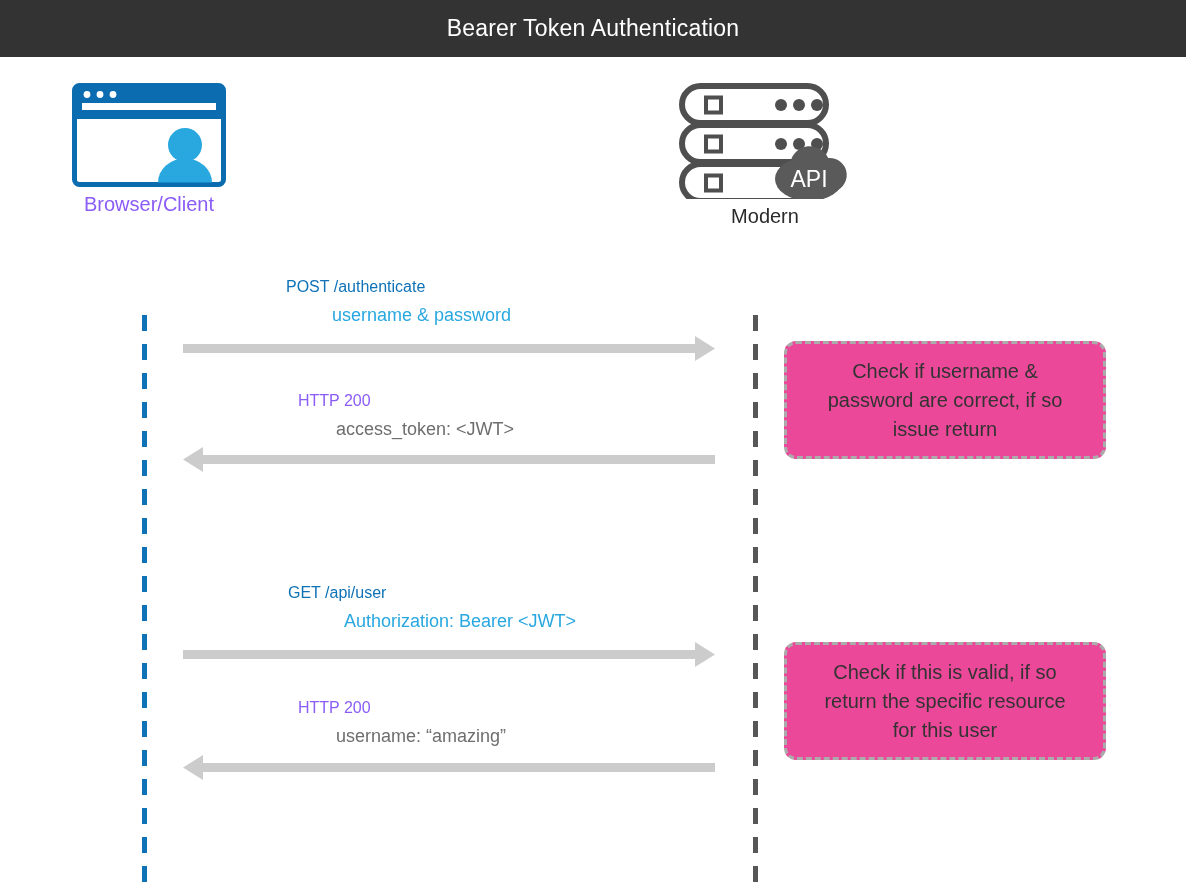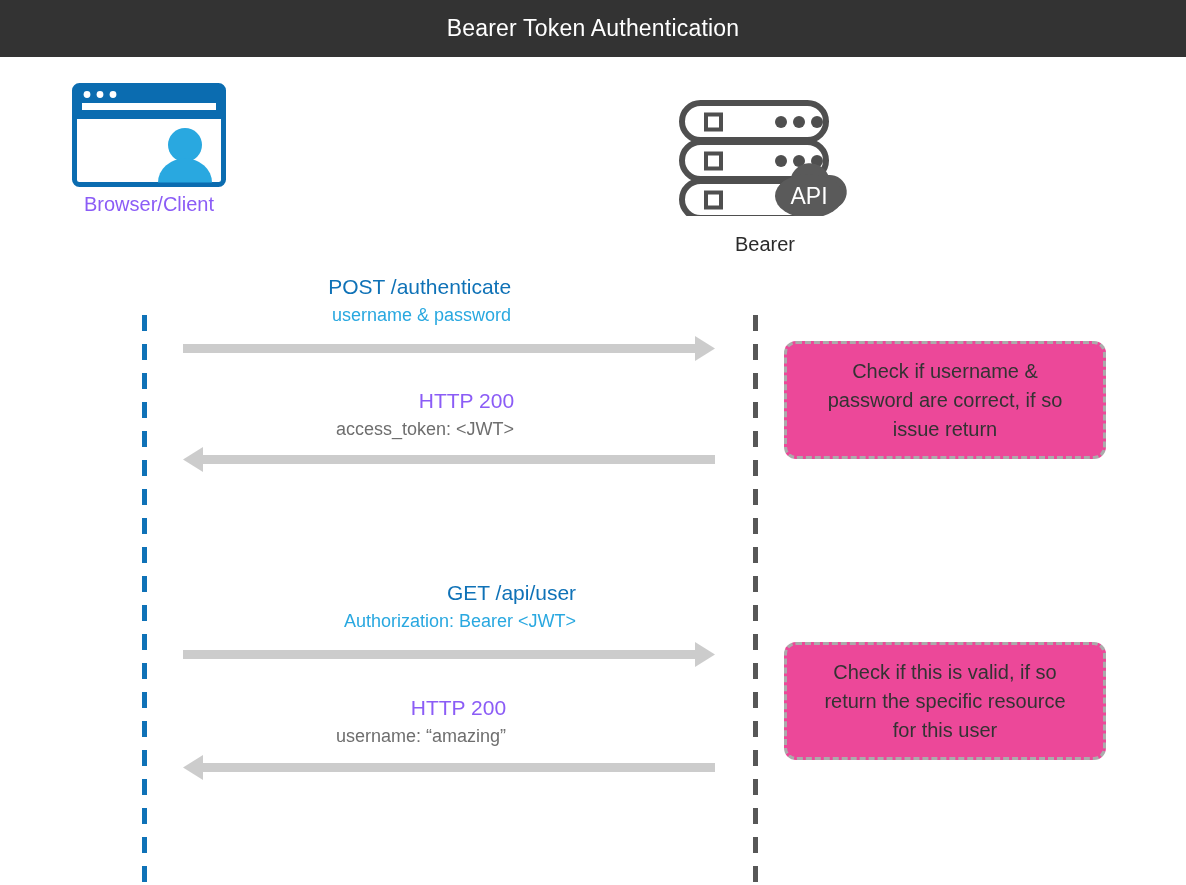--- a/index.html
+++ b/index.html
@@ -71,21 +71,21 @@
     background-size: 5px 29px;
     background-repeat: repeat-y;
   }
 
   
   .arrow { position: absolute; height: 30px; }
   .arrow svg { display: block; }
 
   
   .msg-label { position: absolute; white-space: nowrap; }
-  .msg-line1 { font-size: 21px; line-height: 28px; text-align: right; }
+  .msg-line1 { font-size: 16px; line-height: 28px; }
   .msg-line2 { font-size: 18px; line-height: 28px; text-align: right; }
   .req .msg-line1 { color: #0f72b7; }
   .req .msg-line2 { color: #29a8e0; }
   .res .msg-line1 { color: #8b5cf6; }
   .res .msg-line2 { color: #6e6e6e; }
   .indent { padding-left: 46px; }
   .indent-sm { padding-left: 38px; }
   .indent-lg { padding-left: 56px; }
 
   
@@ -103,21 +103,21 @@
   .note-text {
     font-size: 20px;
     line-height: 29px;
     color: #333333;
   }
 
   
   .browser-icon { position: relative; width: 154px; height: 104px; margin: 0 auto; }
 
   
-  .server-icon { position: relative; width: 174px; height: 116px; margin: 17px auto; }
+  .server-icon { position: relative; width: 174px; height: 116px; margin: 0 auto; }
 </style>
 </head>
 <body>
 
 <div id="title-bar">
   <div class="title-text">Bearer Token Authentication</div>
 </div>
 
 <div id="diagram">
 
@@ -167,21 +167,21 @@
           <path d="M112 110
                    a16 16 0 0 1 0.6 -31.6
                    a20 20 0 0 1 37.6 -3.4
                    a17 17 0 0 1 3 34
                    Z" fill="#5a5a5a"></path>
           <ellipse cx="131" cy="96" rx="34" ry="22" fill="#5a5a5a"></ellipse>
         </g>
         <text x="131" y="104" font-family="Liberation Sans, sans-serif" font-size="23" fill="#ffffff" text-anchor="middle">API</text>
       </svg>
     </div>
-    <div class="actor-label">Bearer</div>
+    <div class="actor-label">Modern</div>
   </div>
 
   <div class="lifeline" id="lifeline-client"></div>
   <div class="lifeline" id="lifeline-server"></div>
 
   <div class="msg-label req" style="left:286px; top:216px;">
     <div class="msg-line1">POST /authenticate</div>
     <div class="msg-line2 indent">username &amp; password</div>
   </div>
   <div class="arrow" style="left:183px; top:277px; width:532px;">

